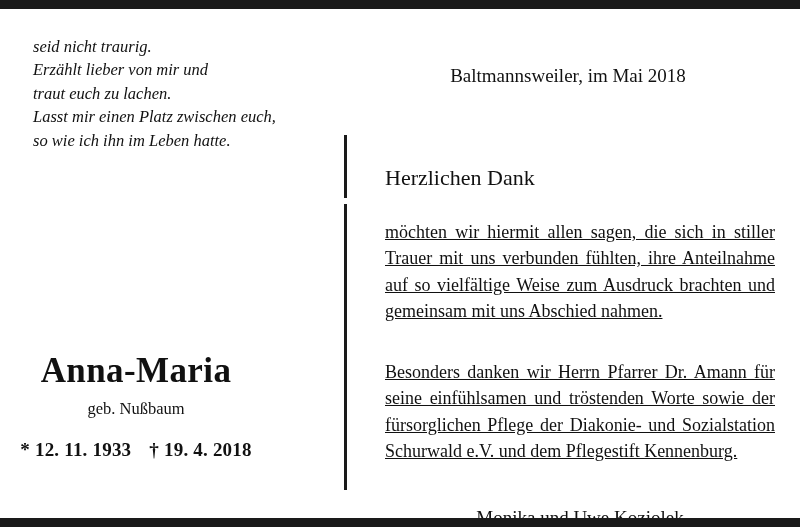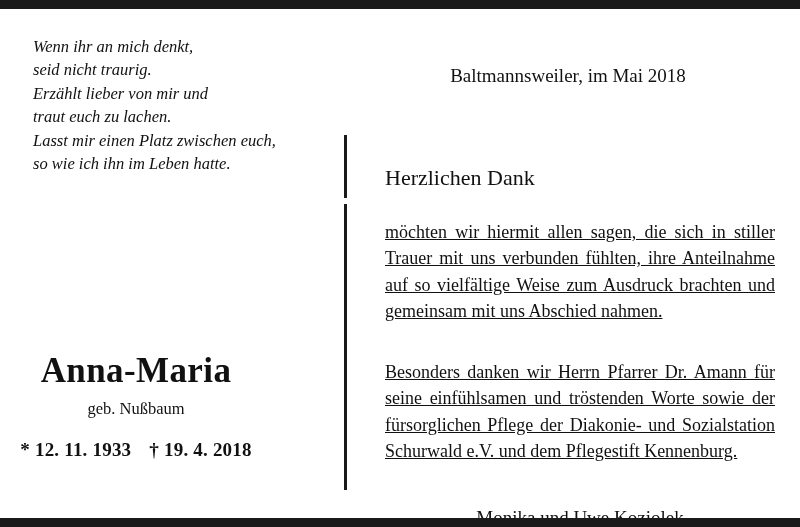--- a/index.html
+++ b/index.html
@@ -153,21 +153,20 @@
 <body>
 
 <div class="obituary">
   <div class="inner">
 
     <div class="divider divider-top"></div>
     <div class="divider divider-bottom"></div>
 
     <div class="left-col">
       <div class="poem">
-        <div>Wenn ihr an mich denkt,</div>
         <div>seid nicht traurig.</div>
         <div>Erzählt lieber von mir und</div>
         <div>traut euch zu lachen.</div>
         <div>Lasst mir einen Platz zwischen euch,</div>
         <div>so wie ich ihn im Leben hatte.</div>
       </div>
 
       <div class="name-block">
         <div class="name-line1">Anna-Maria</div>
         <div class="maiden">geb. Nußbaum</div>

